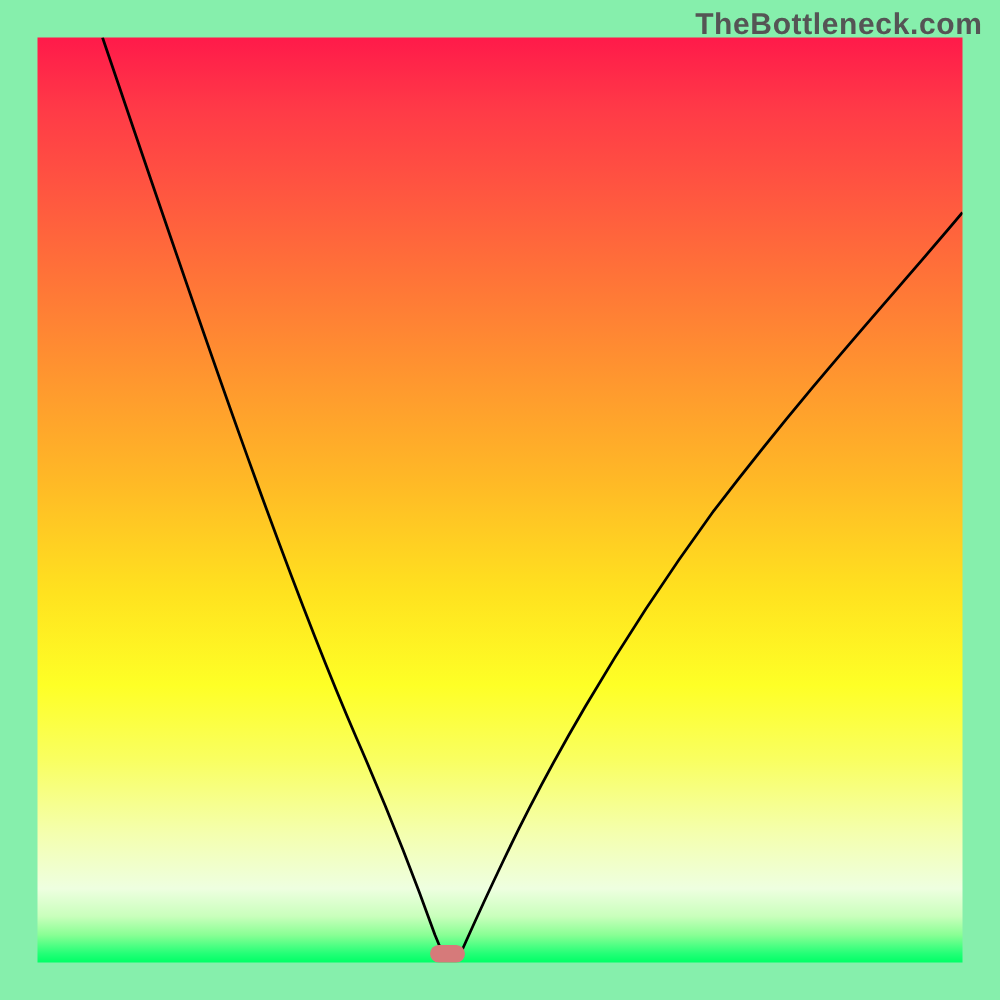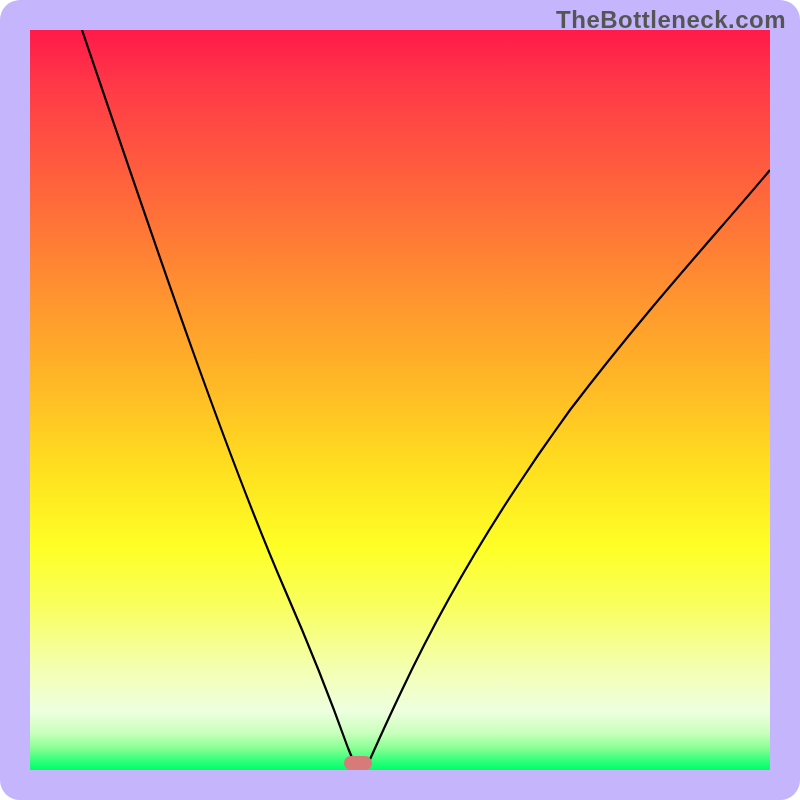--- a/index.html
+++ b/index.html
@@ -1,22 +1,21 @@
 <!DOCTYPE html>
 <html><head>
 <meta charset="utf-8">
 <style>
   * { margin: 0; padding: 0; box-sizing: border-box; }
   html, body { width: 800px; height: 800px; overflow: hidden; }
   .outer {
     width: 800px;
     height: 800px;
-    background: #c4b5fd;
+    background: #86efac;
     position: relative;
-    border-radius: 20px;
   }
   .watermark {
     position: absolute;
     top: 6px;
     right: 14px;
     font-family: Arial, Helvetica, sans-serif;
     font-size: 24px;
     font-weight: 600;
     color: #555;
     z-index: 10;

